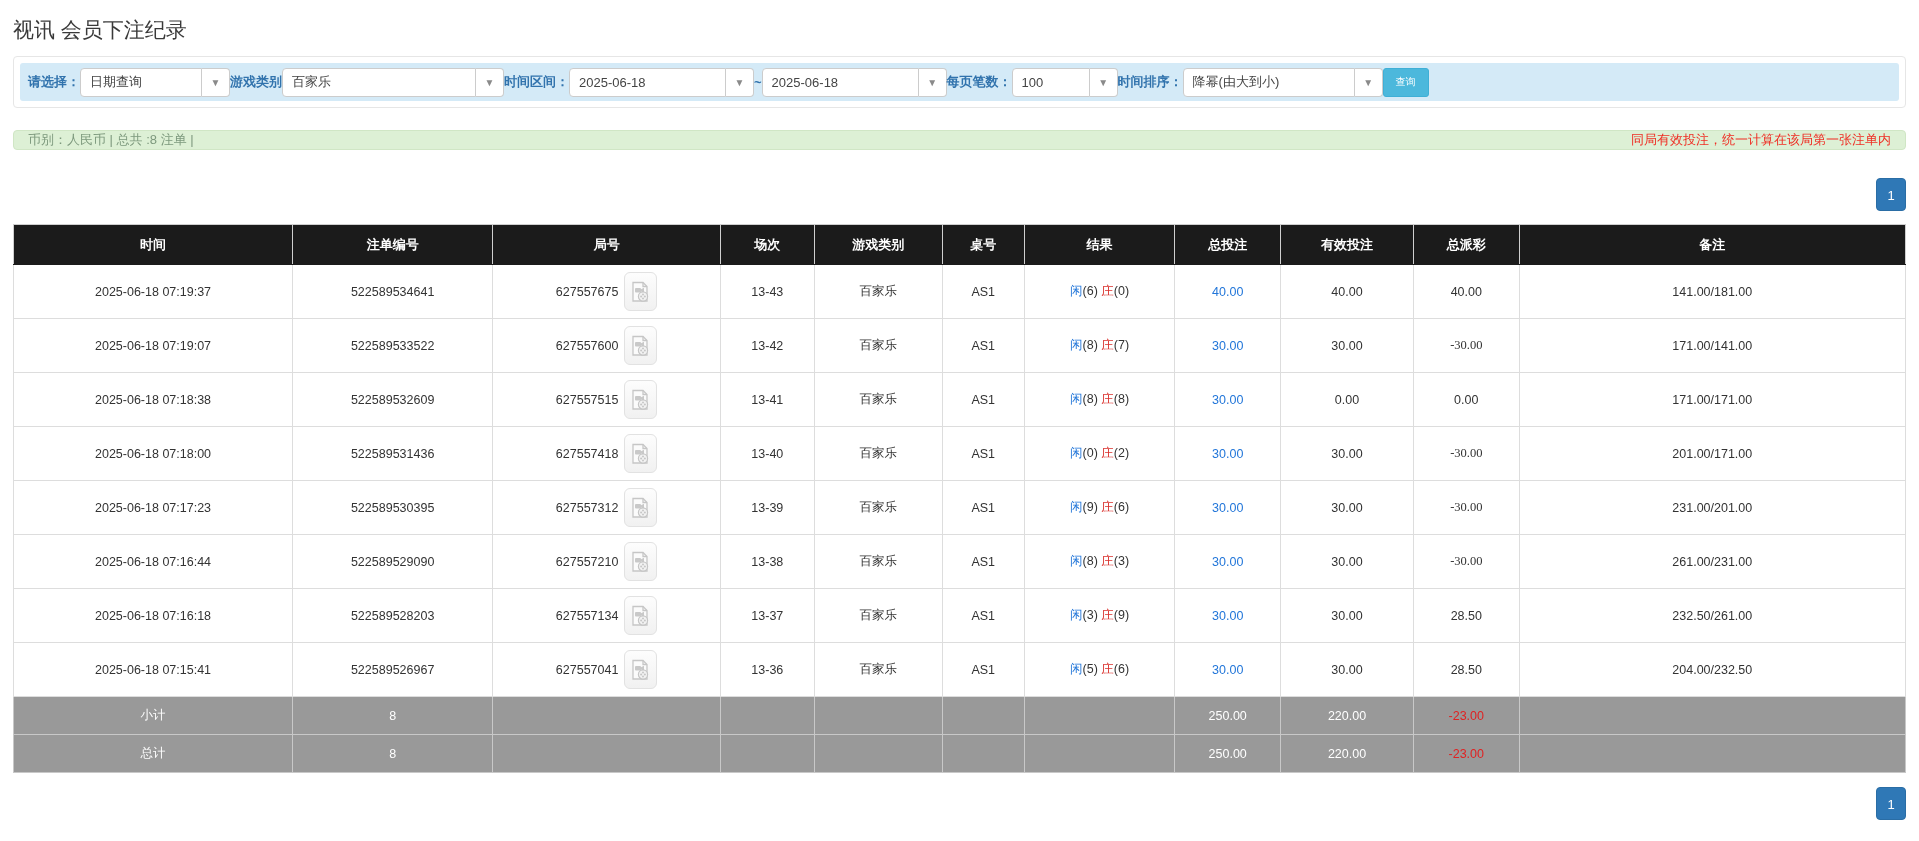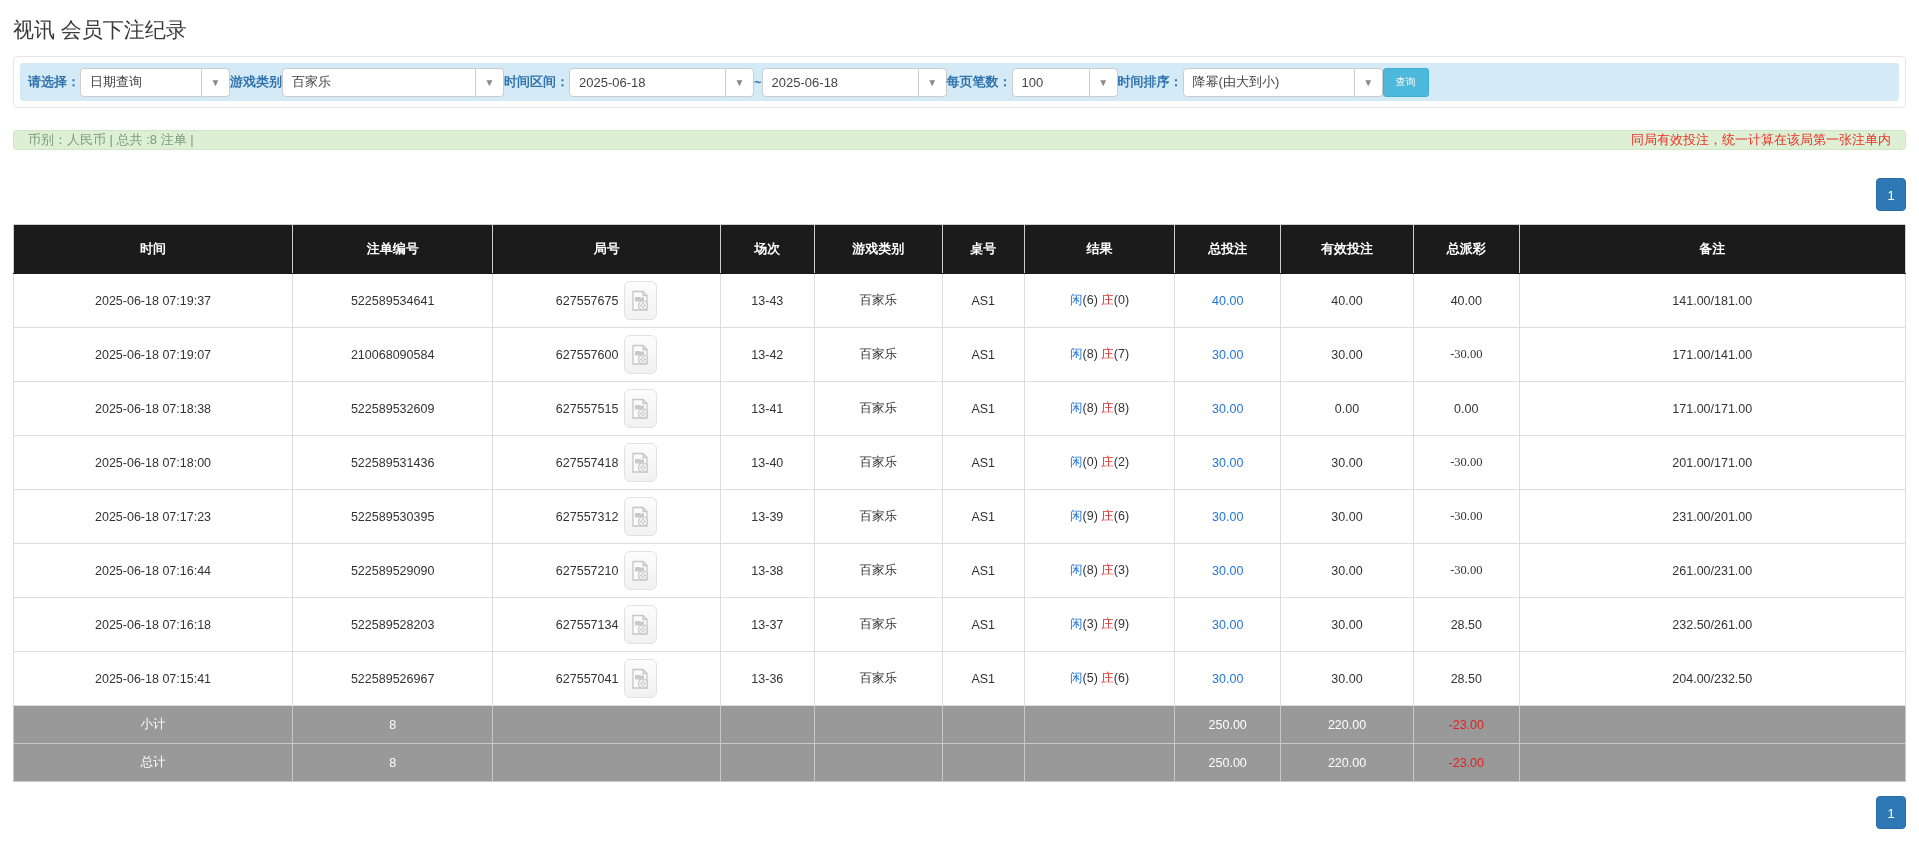--- a/index.html
+++ b/index.html
@@ -29,21 +29,21 @@
   .info-right { color: #ef2e24; }
 
   
   .pag-row { margin-top: 28px; text-align: right; height: 33px; }
   .pag-row.bottom { margin-top: 14px; }
   .page-btn { display: inline-block; width: 30px; height: 33px; line-height: 33px; text-align: center;
     background: #2f78b6; border: 1px solid #2a6da5; border-radius: 4px; color: #fff; font-size: 13px; cursor: pointer; }
 
   
   table.records { margin-top: 13px; width: 100%; border-collapse: collapse; table-layout: fixed; }
-  .records th { background: #1b1b1b; color: #fff; font-size: 13px; font-weight: bold; height: 49px;
+  .records th { background: #1b1b1b; color: #fff; font-size: 13px; font-weight: bold; height: 40px;
     border: 1px solid #cfcfcf; border-bottom: 1px solid #1b1b1b; text-align: center; }
   .records td { border: 1px solid #ddd; height: 54px; text-align: center; font-size: 12.5px; color: #333; background: #fff; }
   .bet-link { color: #2276d9; text-decoration: none; cursor: pointer; }
   .res-player { color: #2276d9; }
   .res-banker { color: #d9302c; }
   .res-num { color: #333; }
   .neg { color: #e4312b; font-family: Liberation Serif, serif; }
   .round-cell { display: inline-flex; align-items: center; gap: 6px; justify-content: center; }
   .video-btn { width: 33px; height: 39px; background: linear-gradient(#fdfdfd, #f1f1f1); border: 1px solid #e2e2e2;
     border-radius: 6px; display: inline-flex; align-items: center; justify-content: center; cursor: pointer; }
@@ -168,21 +168,21 @@
       <span class="res-banker">庄</span><span class="res-num">(0)</span>
     </td>
     <td><span class="bet-link">40.00</span></td>
     <td>40.00</td>
     <td>40.00</td>
     <td>141.00/181.00</td>
   </tr>
 
   <tr>
     <td>2025-06-18 07:19:07</td>
-    <td>210068090584</td>
+    <td>522589533522</td>
     <td>
       <span class="round-cell">
         <span>627557600</span>
         <span class="video-btn">
           <svg width="19" height="22" viewBox="0 0 19 22" fill="none">
             <path d="M2 1.5 H12 L16 5.5 V20 H2 Z" stroke="#c6c6c6" stroke-width="1.3" fill="#fbfbfb"></path>
             <path d="M12 1.5 V5.5 H16" stroke="#c6c6c6" stroke-width="1.3" fill="none"></path>
             <rect x="4" y="7" width="6" height="4.5" rx="1" fill="#c9c9c9"></rect>
             <path d="M10 8.2 L13 6.8 V11.8 L10 10.4 Z" fill="#c9c9c9"></path>
             <circle cx="12" cy="15.5" r="4.6" fill="#f2f2f2" stroke="#c6c6c6" stroke-width="1.2"></circle>

